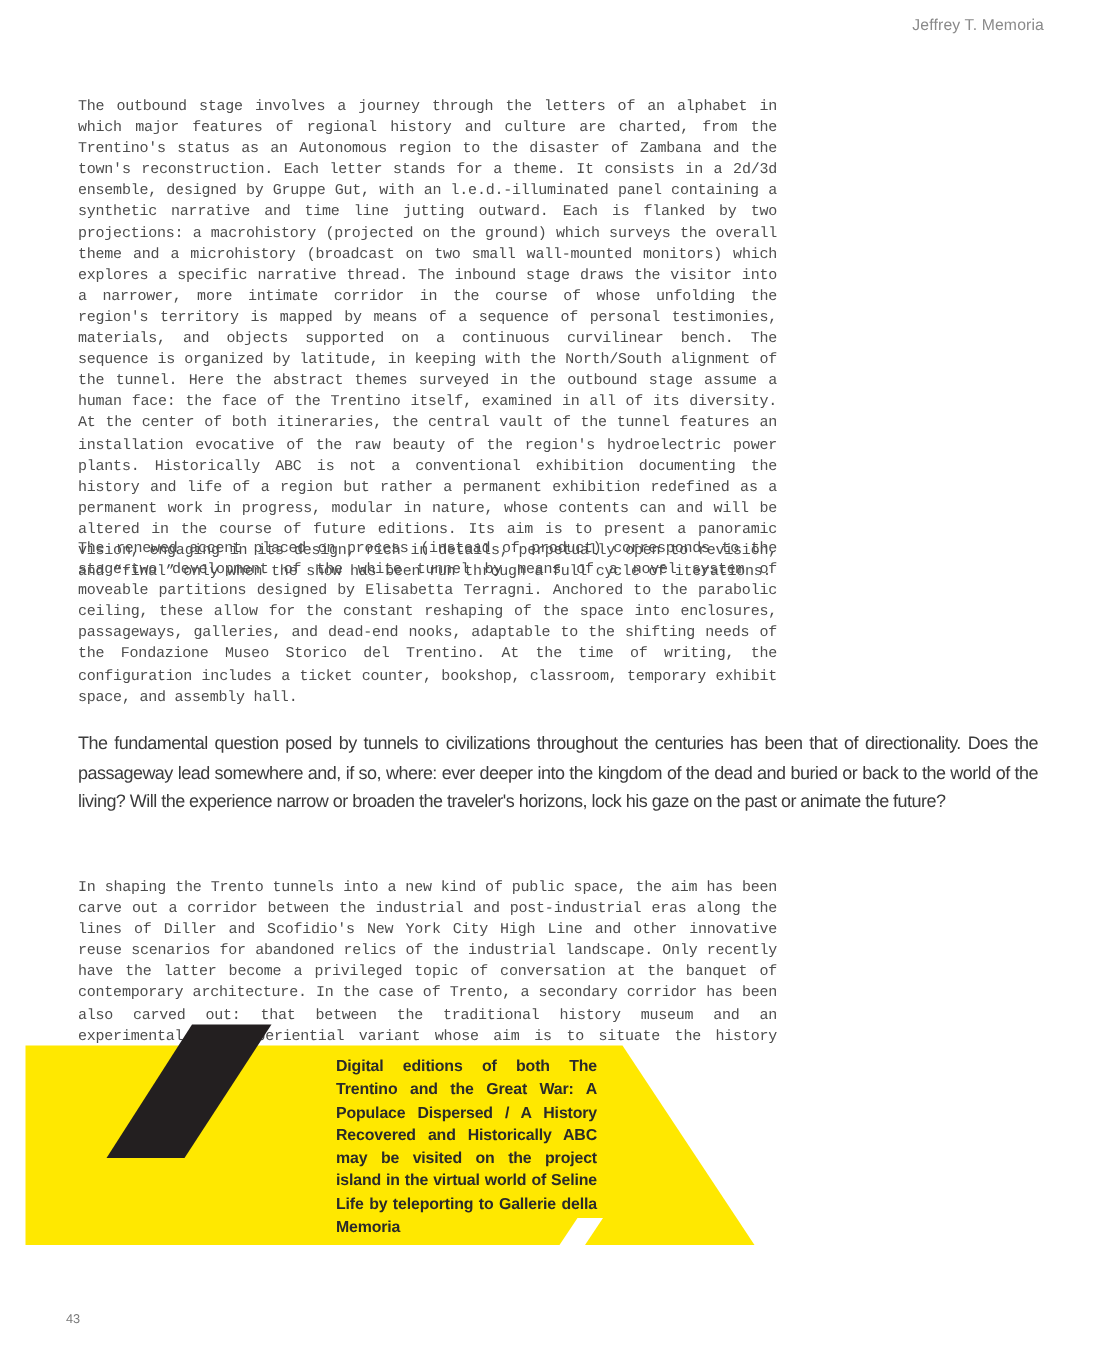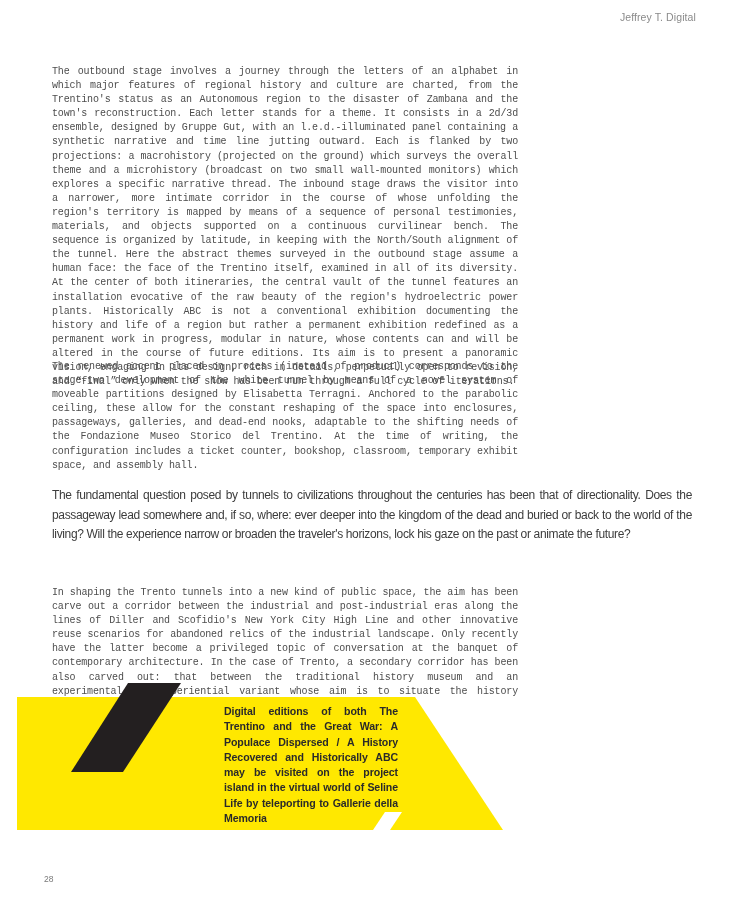--- a/index.html
+++ b/index.html
@@ -19,30 +19,30 @@
     .banner-svg { position: absolute; left: 0; top: 675px; }
     .callout { position: absolute; left: 224px; top: 704px; width: 174px; font-size: 10.6px; line-height: 15.3px;
                font-weight: bold; color: #2a2a2a; text-align: justify; font-family: "Liberation Sans", sans-serif;
                letter-spacing: -0.1px; margin: 0; }
     .page-number { position: absolute; left: 44px; top: 874px; font-size: 8.5px; color: #7a7a7a;
                    font-family: "Liberation Sans", sans-serif; }
   </style>
 </head>
 <body>
 
-<div class="running-head">Jeffrey T. Digital</div>
+<div class="running-head">Jeffrey T. Memoria</div>
 
 <p class="body-text" id="p1">The outbound stage involves a journey through the letters of an alphabet in which major features of regional history and culture are charted, from the Trentino's status as an Autono­mous region to the disaster of Zambana and the town's reconstruction.  Each letter stands for a theme. It consists in a 2d/3d ensemble, designed by Gruppe Gut, with an l.e.d.-illuminated panel containing a synthetic narrative and time line jutting outward.  Each is flanked by two projections: a macrohistory (projected on the ground) which surveys the overall theme and a microhistory (broadcast on two small wall-mounted monitors) which explores a specific narra­tive thread.  The inbound stage draws the visitor into a narrower, more intimate corridor in the course of whose unfolding the region's territory is mapped by means of a sequence of personal testimonies, materials, and objects supported on a continuous curvilinear bench.  The sequence is organized by latitude, in keeping with the North/South alignment of the tunnel.  Here the abstract themes surveyed in the outbound stage assume a human face: the face of the Trentino itself, examined in all of its diversity.  At the center of both itineraries, the central vault of the tunnel features an installation evocative of the raw beauty of the region's hydroelectric power plants.  Historically ABC is not a conventional exhibition documenting the history and life of a region but rather a permanent exhibition redefined as a permanent work in progress, modular in nature, whose contents can and will be altered in the course of future editions.  Its aim is to present a panoramic vision, engaging in its design, rich in details, perpetually open to revision, and “final” only when the show has been run through a full cycle of iterations.</p>
 <p class="body-text" id="p2">The renewed accent placed on process (instead of product) corresponds to the stage-two de­velopment of the white tunnel by means of a novel system of moveable partitions designed by Elisabetta Terragni.  Anchored to the parabolic ceiling, these allow for the constant reshap­ing of the space into enclosures, passageways, galleries, and dead-end nooks, adaptable to the shifting needs of the Fondazione Museo Storico del Trentino.  At the time of writing, the configuration includes a ticket counter, bookshop, classroom, temporary exhibit space, and assembly hall.</p>
 
 <p class="pull-quote">The fundamental question posed by tunnels to civilizations throughout the centuries has been that of directionality.  Does the passageway lead somewhere and, if so, where: ever deeper into the kingdom of the dead and buried or back to the world of the living?  Will the experience narrow or broaden the traveler's horizons, lock his gaze on the past or animate the future?</p>
 
 <p class="body-text" id="p3">In shaping the Trento tunnels into a new kind of public space, the aim has been carve out a corridor between the industrial and post-industrial eras along the lines of Diller and Scofidio's New York City High Line and other innovative reuse scenarios for abandoned relics of the industrial landscape.  Only recently have the latter become a privileged topic of conversation at the banquet of contemporary architecture.  In the case of Trento, a secondary corridor has been also carved out: that between the traditional history museum and an experimental and experiential variant whose aim is to situate the history museum right at the crossroads of con­temporary life.</p>
 
 <svg class="banner-svg" width="744" height="165" viewBox="0 0 744 165">
   <polygon points="17,22 415,22 503,155 17,155" fill="#ffe800"></polygon>
   <polygon points="385,137 402,137 390,155 373,155" fill="#ffffff"></polygon>
   <polygon points="128,8 181,8 123,97 71,97" fill="#231f20"></polygon>
 </svg>
 
 <p class="callout">Digital editions of both The Trentino and the Great War: A Populace Dispersed / A History Recovered and Historically ABC may be visited on the project island in the virtual world of Se­line Life by teleporting to Galle­rie della Memoria</p>
 
-<div class="page-number">28</div>
+<div class="page-number">43</div>
 
 </body></html>

